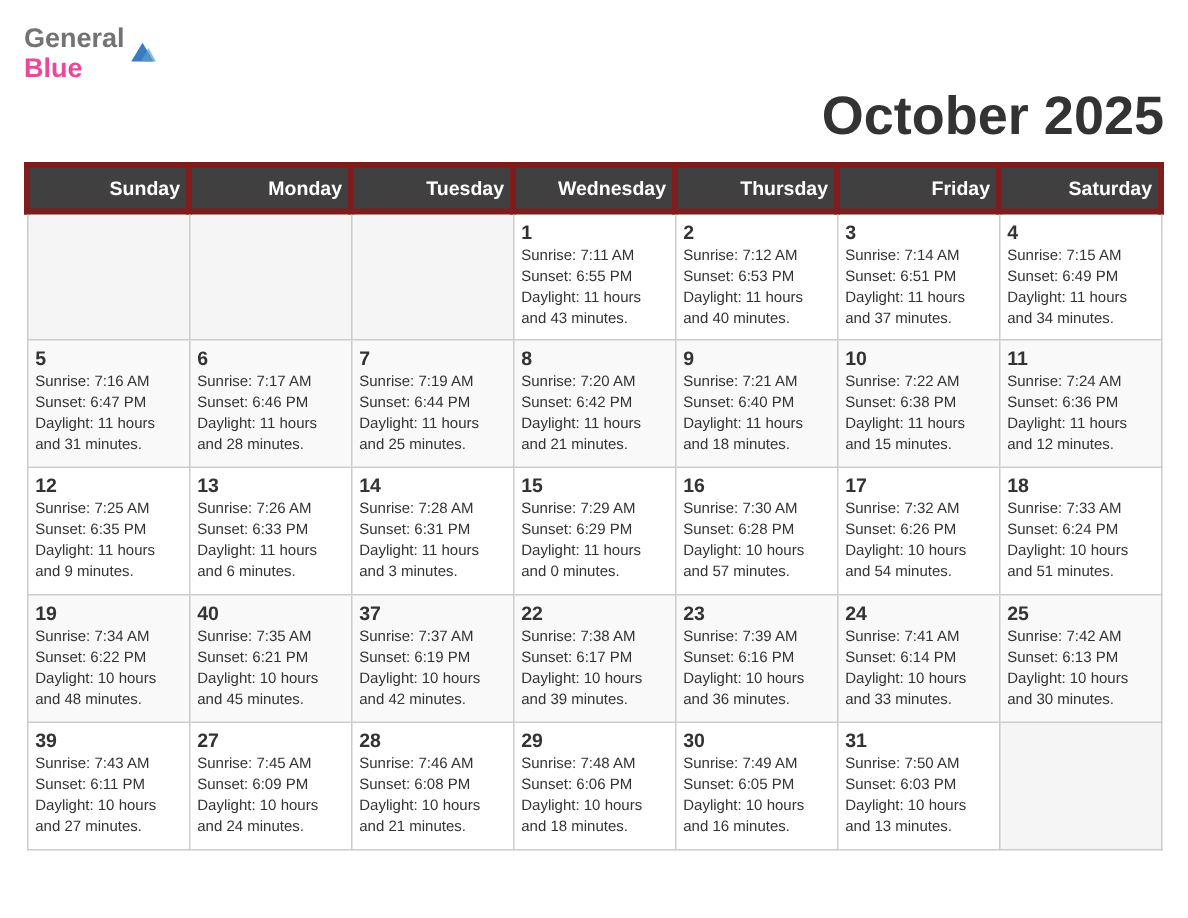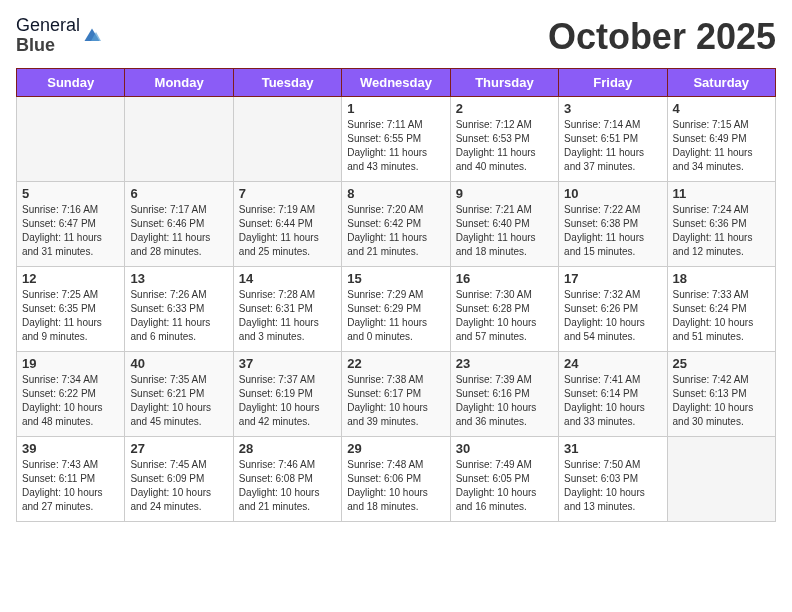--- a/index.html
+++ b/index.html
@@ -20,59 +20,60 @@
       display: flex;
       align-items: center;
     }
     .logo-text {
       display: flex;
       flex-direction: column;
       line-height: 1.1;
     }
     .logo-general {
       font-size: 18px;
-      font-weight: normal;
-      color: #0f172a;
+      font-weight: bold;
+      color: #737373;
       text-align: right;
     }
     .logo-blue {
       font-size: 18px;
       font-weight: bold;
-      color: #404040;
+      color: #ec4899;
     }
     .logo-icon {
       width: 20px;
       height: 20px;
       margin-left: 2px;
       align-self: center;
     }
     .title-block {
       text-align: right;
+      margin-top: 40px;
     }
     .month-title {
       font-size: 36px;
       font-weight: bold;
       color: #333;
     }
     .location {
       font-size: 16px;
       color: #333;
     }
     .calendar {
       width: 100%;
       border-collapse: collapse;
       border: 1px solid #ccc;
     }
     .calendar th {
-      background-color: #8b5cf6;
+      background-color: #404040;
       color: #fff;
       font-size: 13px;
       padding: 6px 4px;
-      text-align: center;
-      border: 1px solid #7f1d1d;
+      text-align: right;
+      border: 4px solid #7f1d1d;
     }
     .calendar td {
       vertical-align: top;
       border: 1px solid #ccc;
       padding: 4px 5px;
       font-size: 10.5px;
       color: #333;
       width: 108px;
       min-height: 80px;
       height: 85px;

